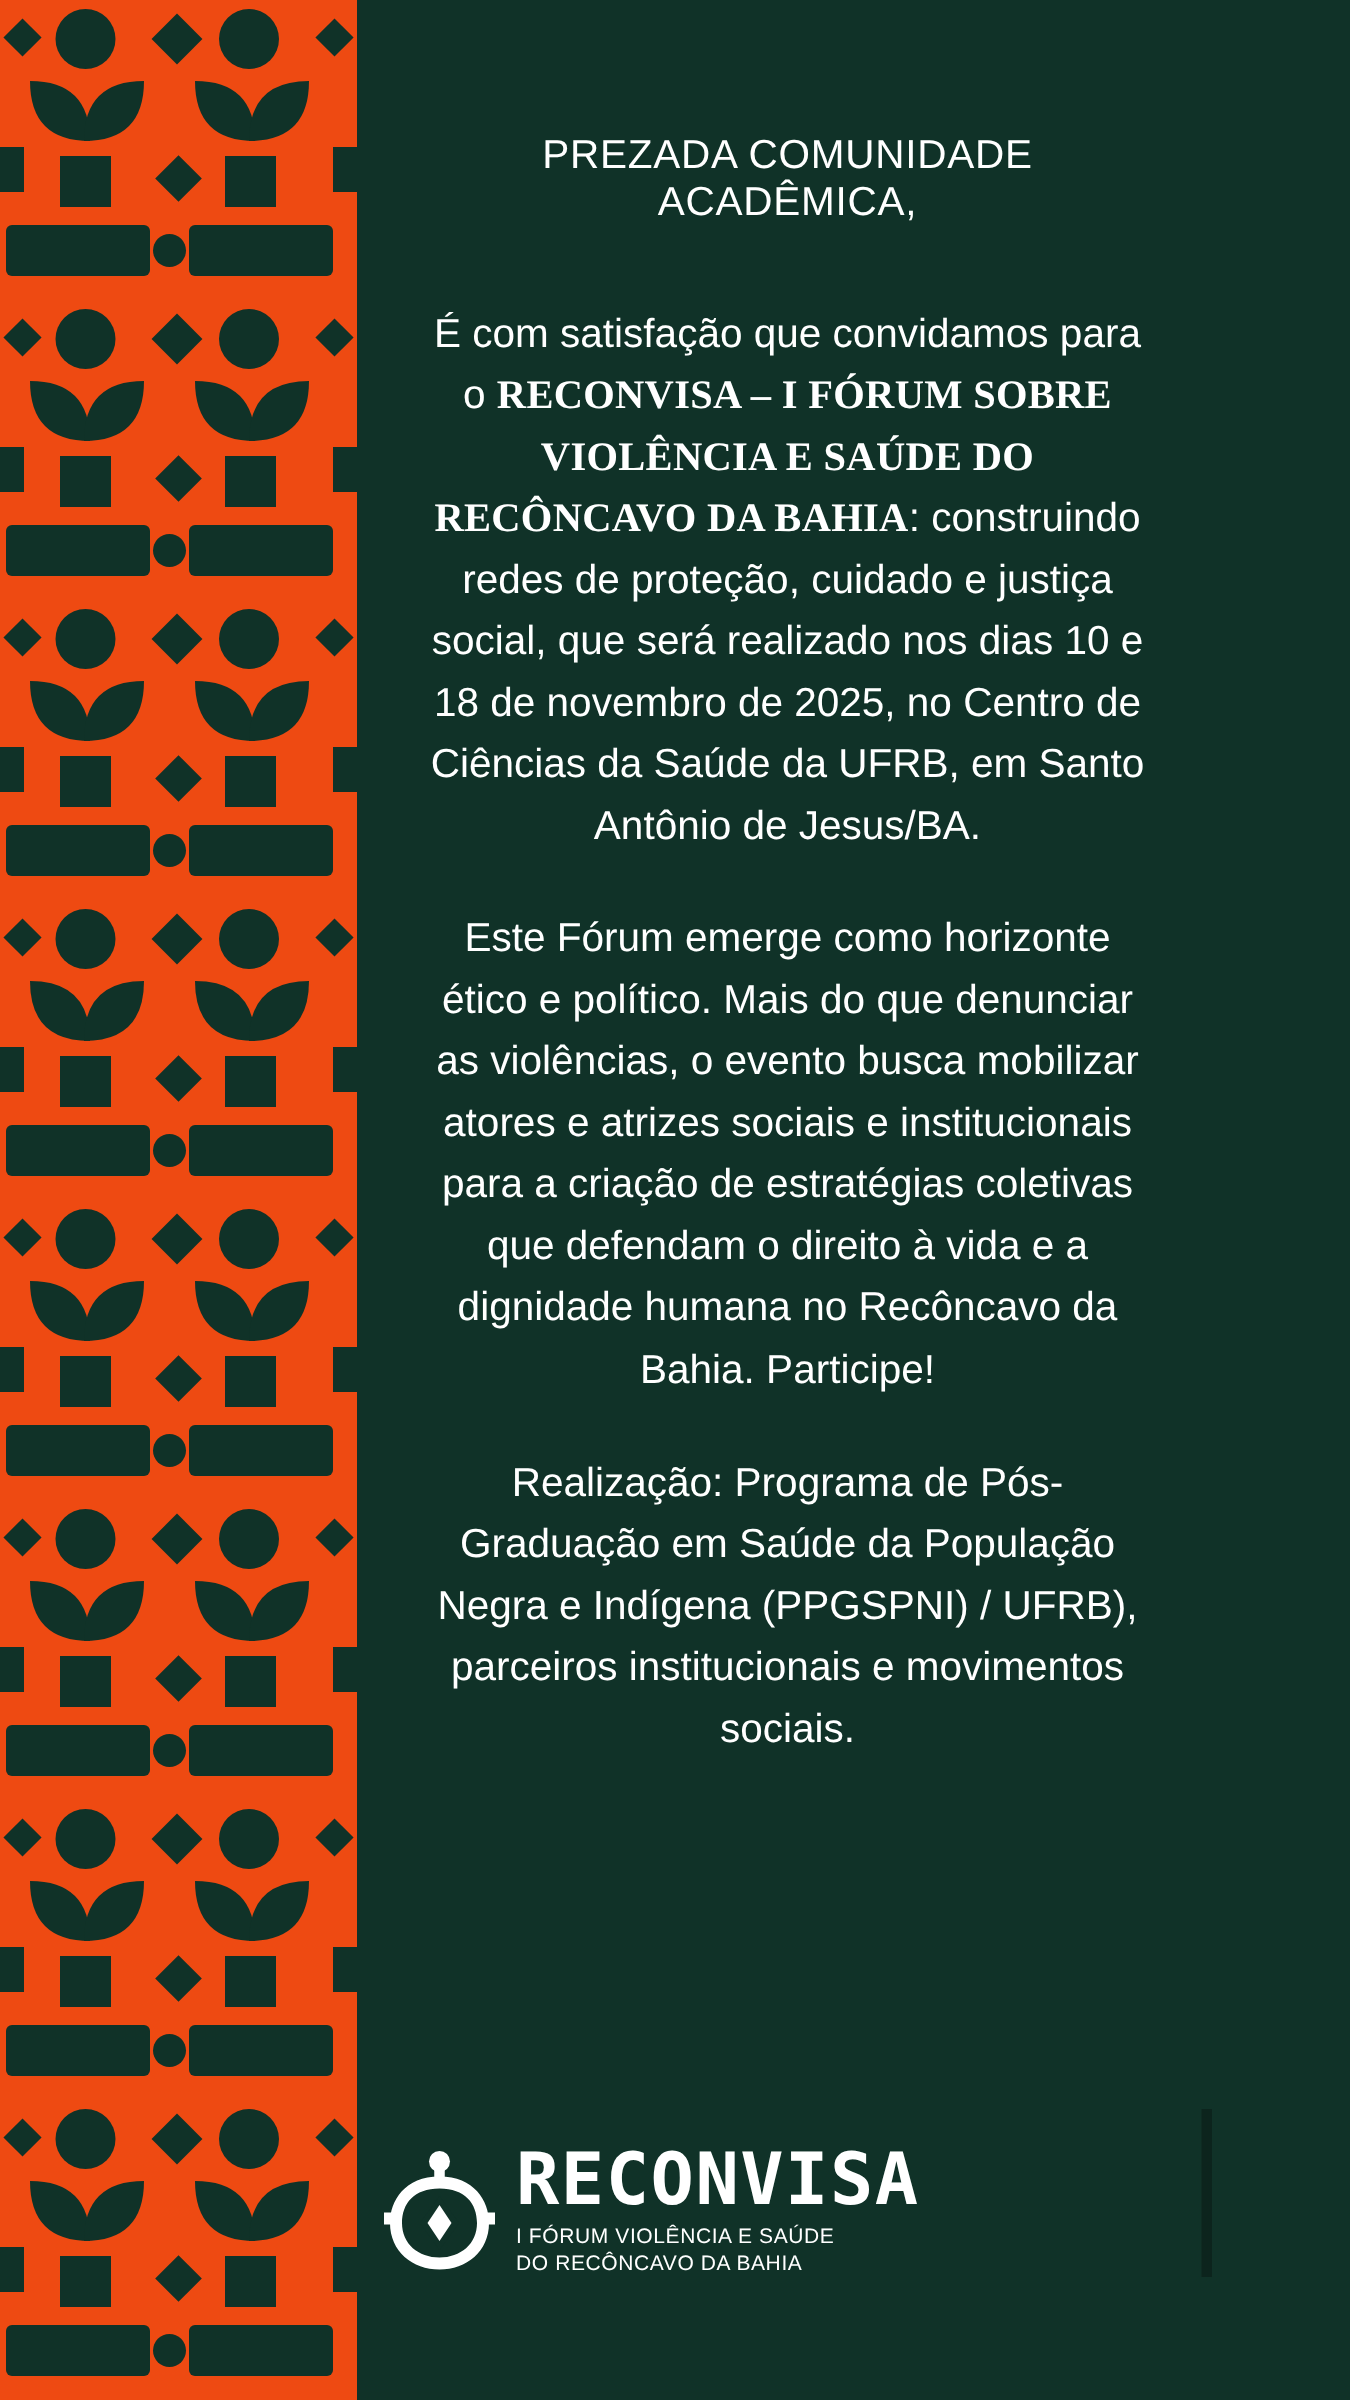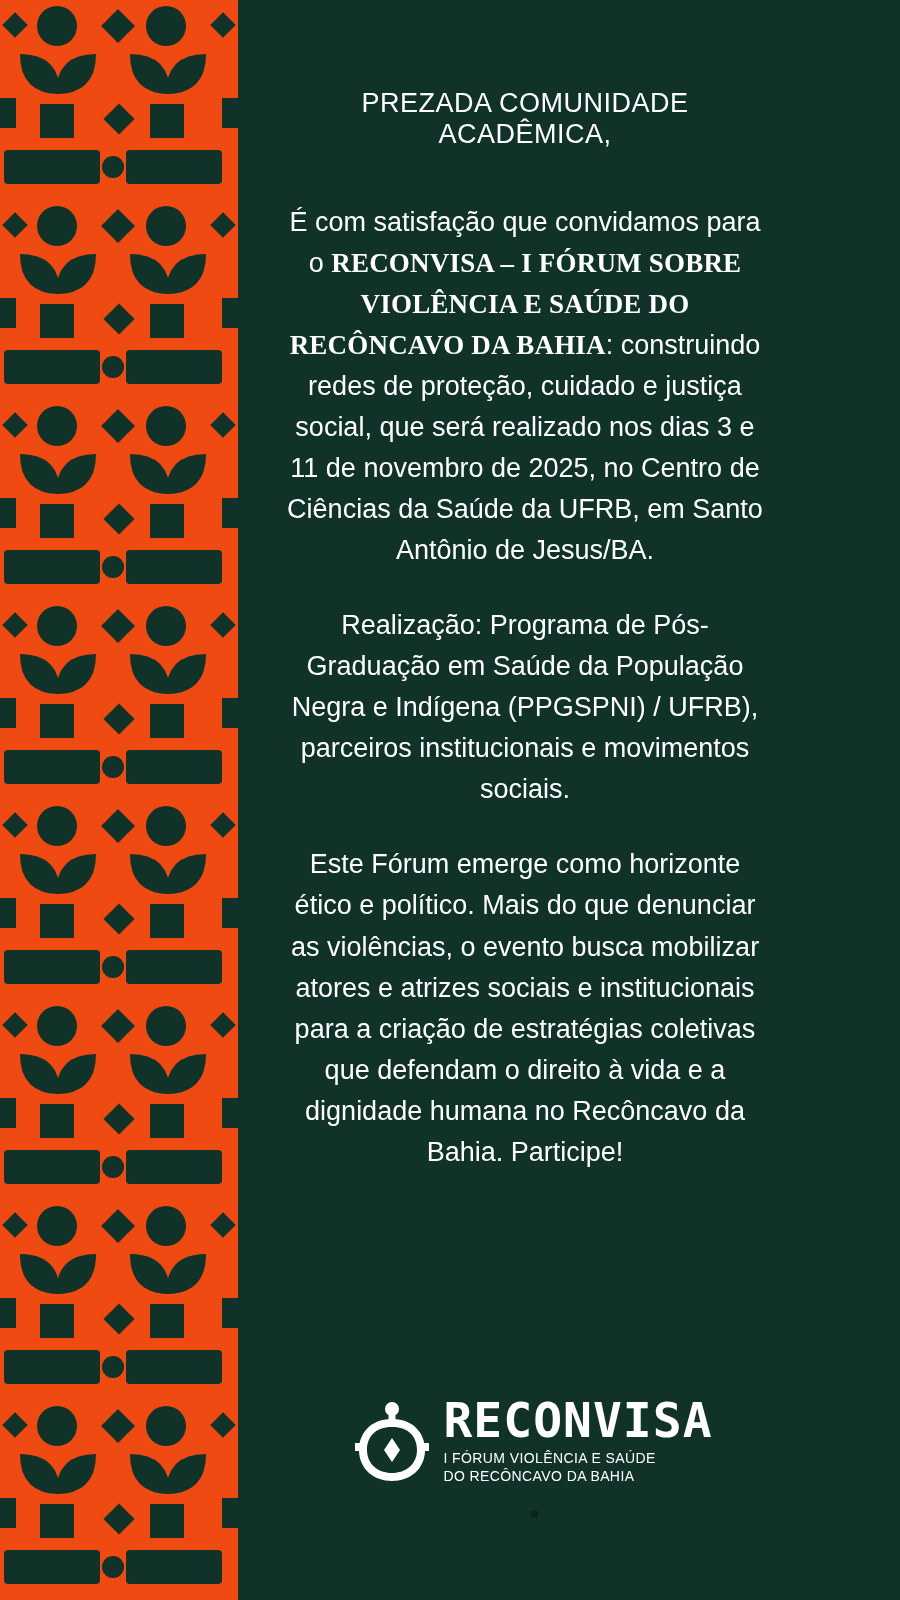--- a/index.html
+++ b/index.html
@@ -75,24 +75,23 @@
     font-family: Liberation Serif, serif;
   }
 
   
   .footer {
     position: absolute;
     left: 0;
     right: 0;
     bottom: 58px;
     display: flex;
-    flex-direction: column;
+    flex-direction: row;
     align-items: center;
     justify-content: space-between;
-    gap: 26px;
     padding-left: 18px;
   }
 
   .brand {
     display: flex;
     flex-direction: row;
     align-items: center;
     gap: 14px;
   }
 
@@ -367,26 +366,26 @@
           <rect x="222" y="98" width="16" height="30"></rect>
         </g>
       </svg></div>
     </div>
 
   <div class="content">
 
     <div class="headline">PREZADA COMUNIDADE ACADÊMICA,</div>
 
     <div class="para">
-      <span>É com satisfação que convidamos para o </span><strong>RECONVISA – I FÓRUM SOBRE VIOLÊNCIA E SAÚDE DO RECÔNCAVO DA BAHIA</strong><span>: construindo redes de proteção, cuidado e justiça social, que será realizado nos dias 3 e 11 de novembro de 2025, no Centro de Ciências da Saúde da UFRB, em Santo Antônio de Jesus/BA.</span>
+      <span>É com satisfação que convidamos para o </span><strong>RECONVISA – I FÓRUM SOBRE VIOLÊNCIA E SAÚDE DO RECÔNCAVO DA BAHIA</strong><span>: construindo redes de proteção, cuidado e justiça social, que será realizado nos dias 10 e 18 de novembro de 2025, no Centro de Ciências da Saúde da UFRB, em Santo Antônio de Jesus/BA.</span>
     </div>
 
+    <div class="para">Este Fórum emerge como horizonte ético e político. Mais do que denunciar as violências, o evento busca mobilizar atores e atrizes sociais e institucionais para a criação de estratégias coletivas que defendam o direito à vida e a dignidade humana no Recôncavo da Bahia. Participe!</div>
+
     <div class="para">Realização: Programa de Pós-Graduação em Saúde da População Negra e Indígena (PPGSPNI) / UFRB), parceiros institucionais e movimentos sociais.</div>
-
-    <div class="para">Este Fórum emerge como horizonte ético e político. Mais do que denunciar as violências, o evento busca mobilizar atores e atrizes sociais e institucionais para a criação de estratégias coletivas que defendam o direito à vida e a dignidade humana no Recôncavo da Bahia. Participe!</div>
 
     <div class="footer">
 
       <div class="brand">
         <div class="brand-mark">
           <svg viewBox="0 0 74 86" width="74" height="86" aria-hidden="true">
             <g fill="#ffffff">
 
               <circle cx="37" cy="10" r="7"></circle>
               <rect x="33.5" y="14" width="7" height="10"></rect>

